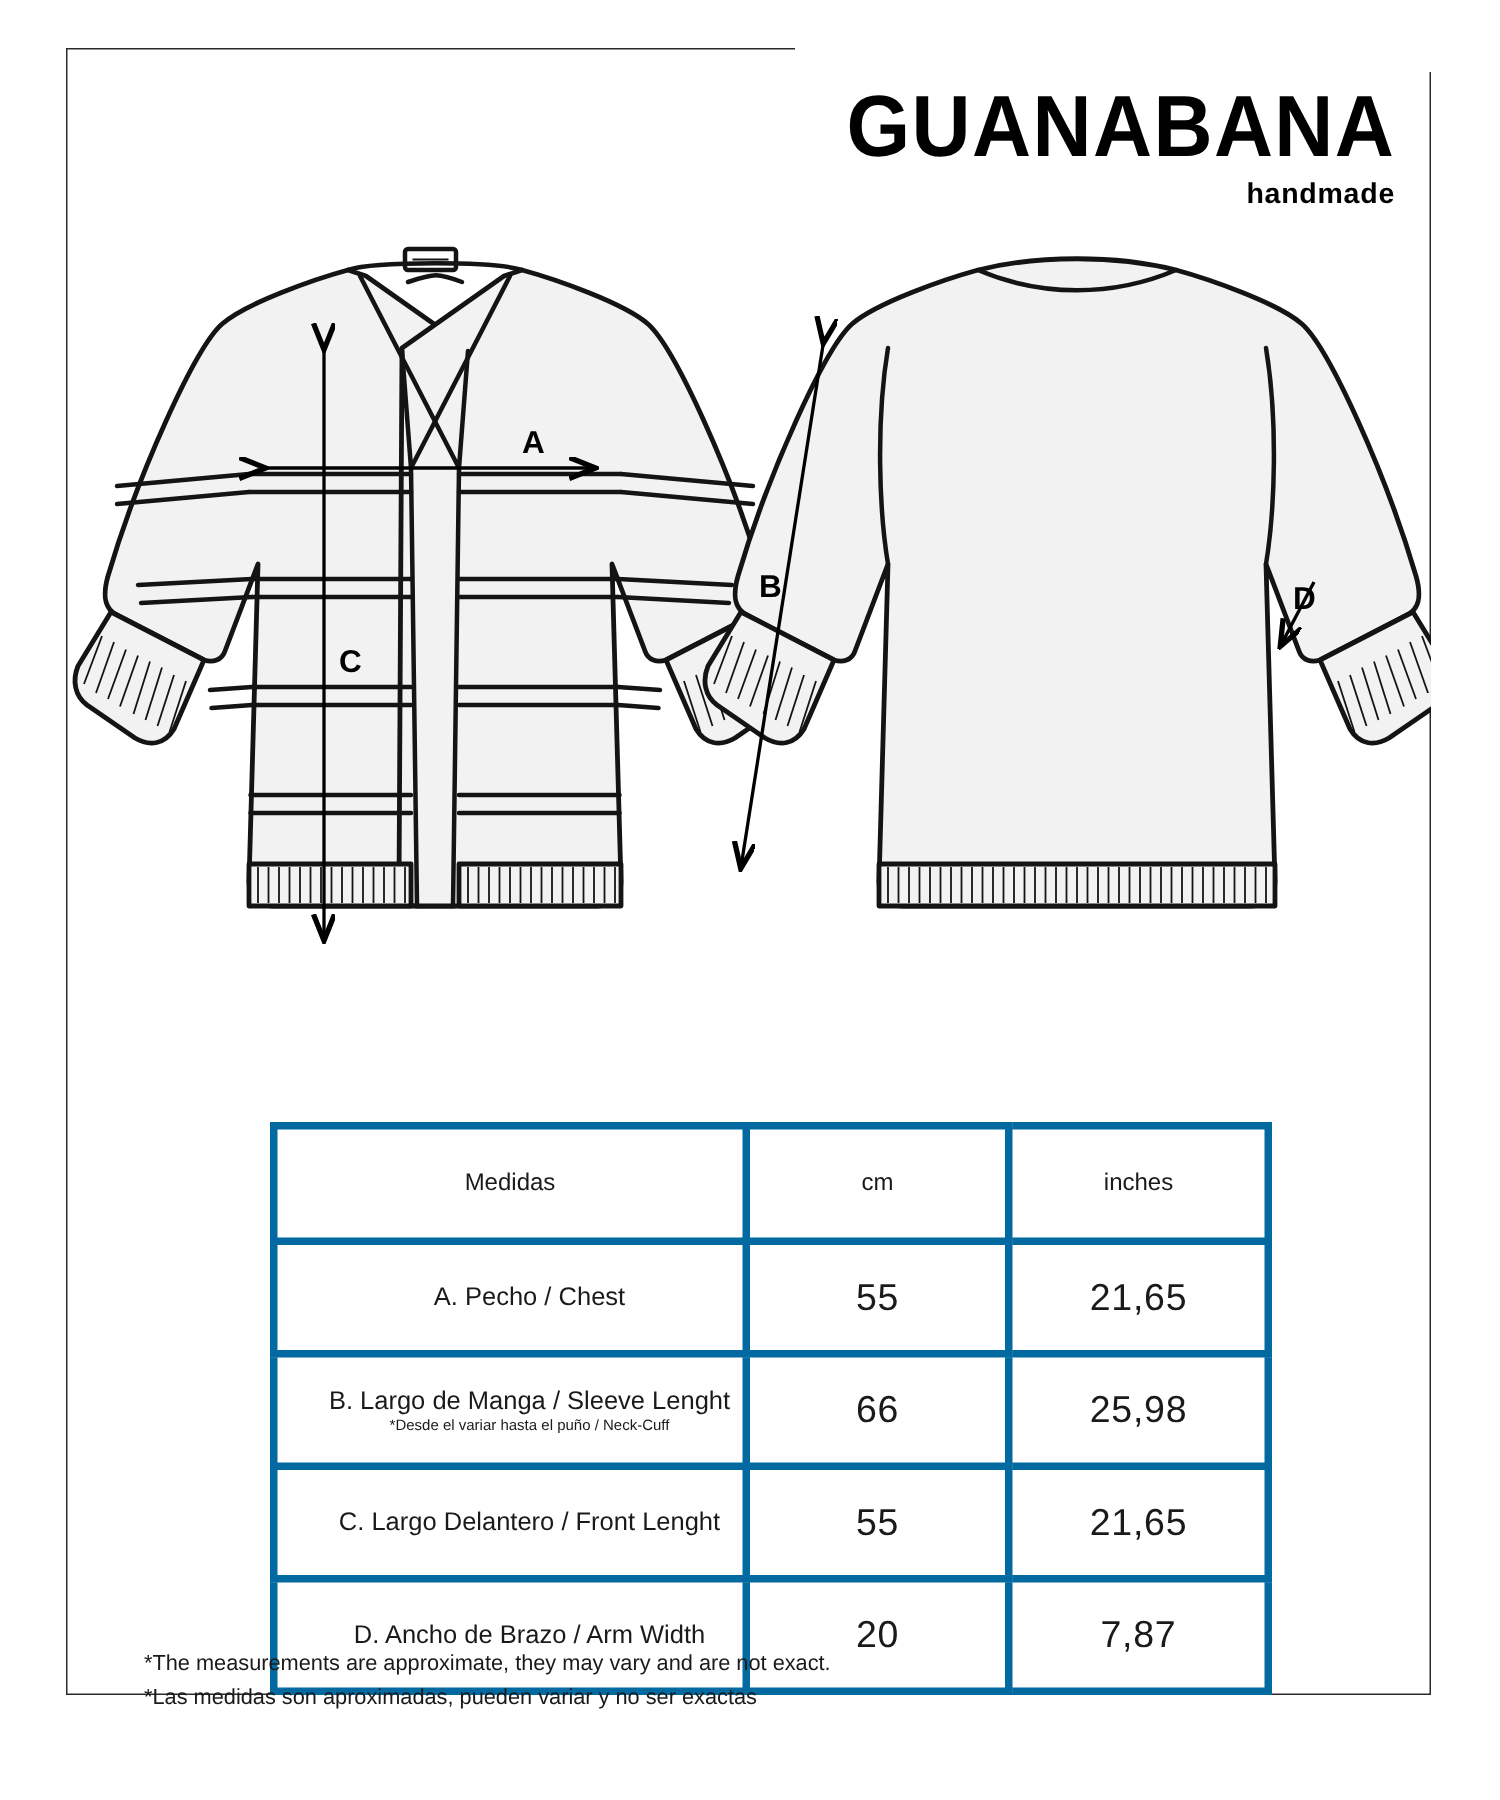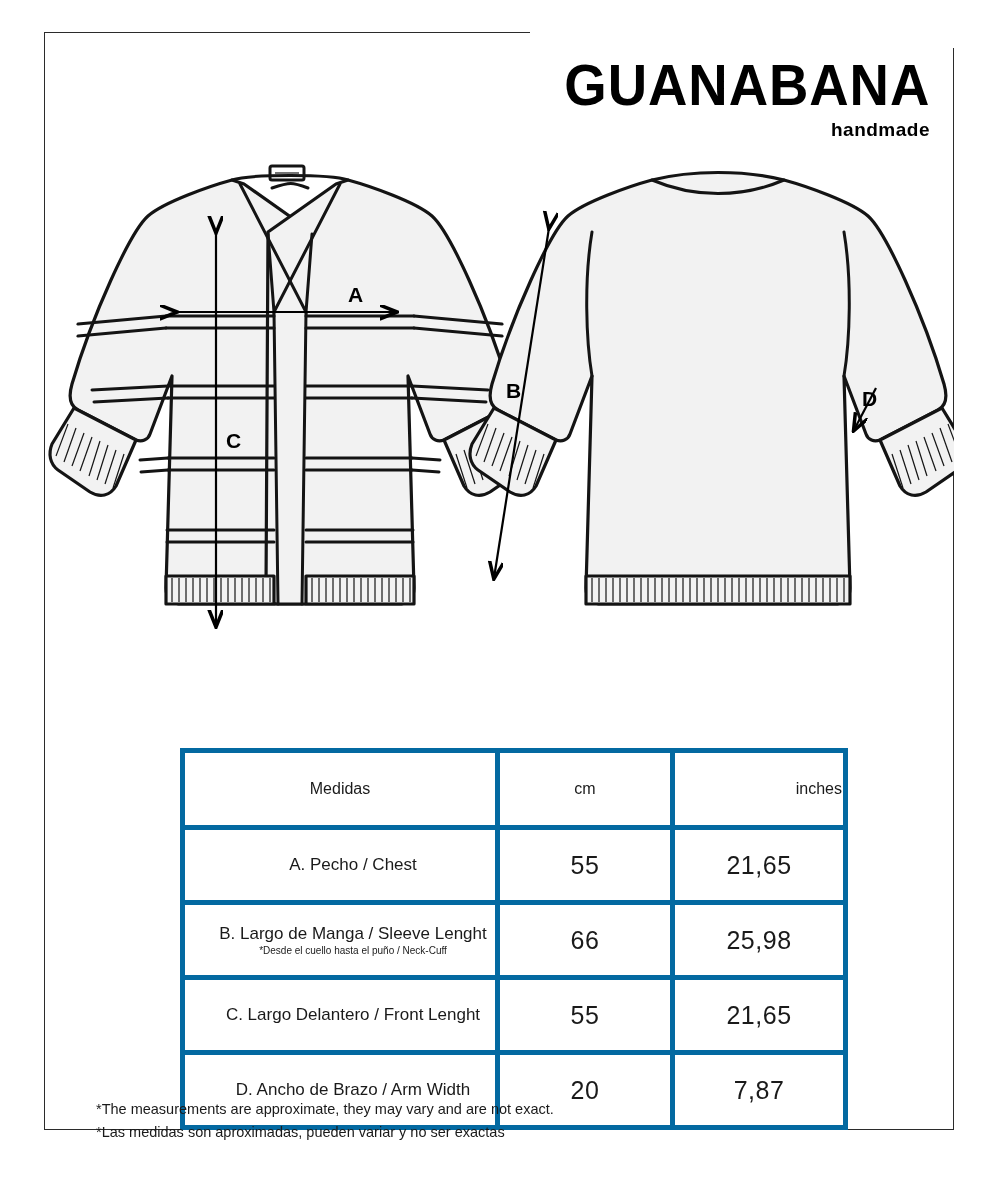--- a/index.html
+++ b/index.html
@@ -88,21 +88,21 @@
     table-layout: fixed;
   }
   #measure-table td, #measure-table th {
     border: 5px solid #0369a1;
     text-align: center;
     vertical-align: middle;
     font-weight: 400;
   }
   #measure-table .col-name  { width: 308px; }
   #measure-table .col-cm    { width: 168px; }
-  #measure-table .col-in    { width: 166px; text-align: right; }
+  #measure-table .col-in    { width: 166px; }
 
   #measure-table thead td {
     height: 70px;
     font-size: 16px;
     color: #1a1a1a;
   }
   #measure-table tbody td {
     height: 62px;
     padding: 4px 6px;
   }
@@ -409,21 +409,21 @@
   </thead>
   <tbody>
     <tr>
       <td class="name">A. Pecho / Chest</td>
       <td class="num">55</td>
       <td class="num">21,65</td>
     </tr>
     <tr>
       <td class="name">
         <span>B. Largo de Manga / Sleeve Lenght</span>
-        <span class="note-small">*Desde el cuello hasta el puño  / Neck-Cuff</span>
+        <span class="note-small">*Desde el variar hasta el puño  / Neck-Cuff</span>
       </td>
       <td class="num">66</td>
       <td class="num">25,98</td>
     </tr>
     <tr>
       <td class="name">C. Largo Delantero / Front Lenght</td>
       <td class="num">55</td>
       <td class="num">21,65</td>
     </tr>
     <tr>

